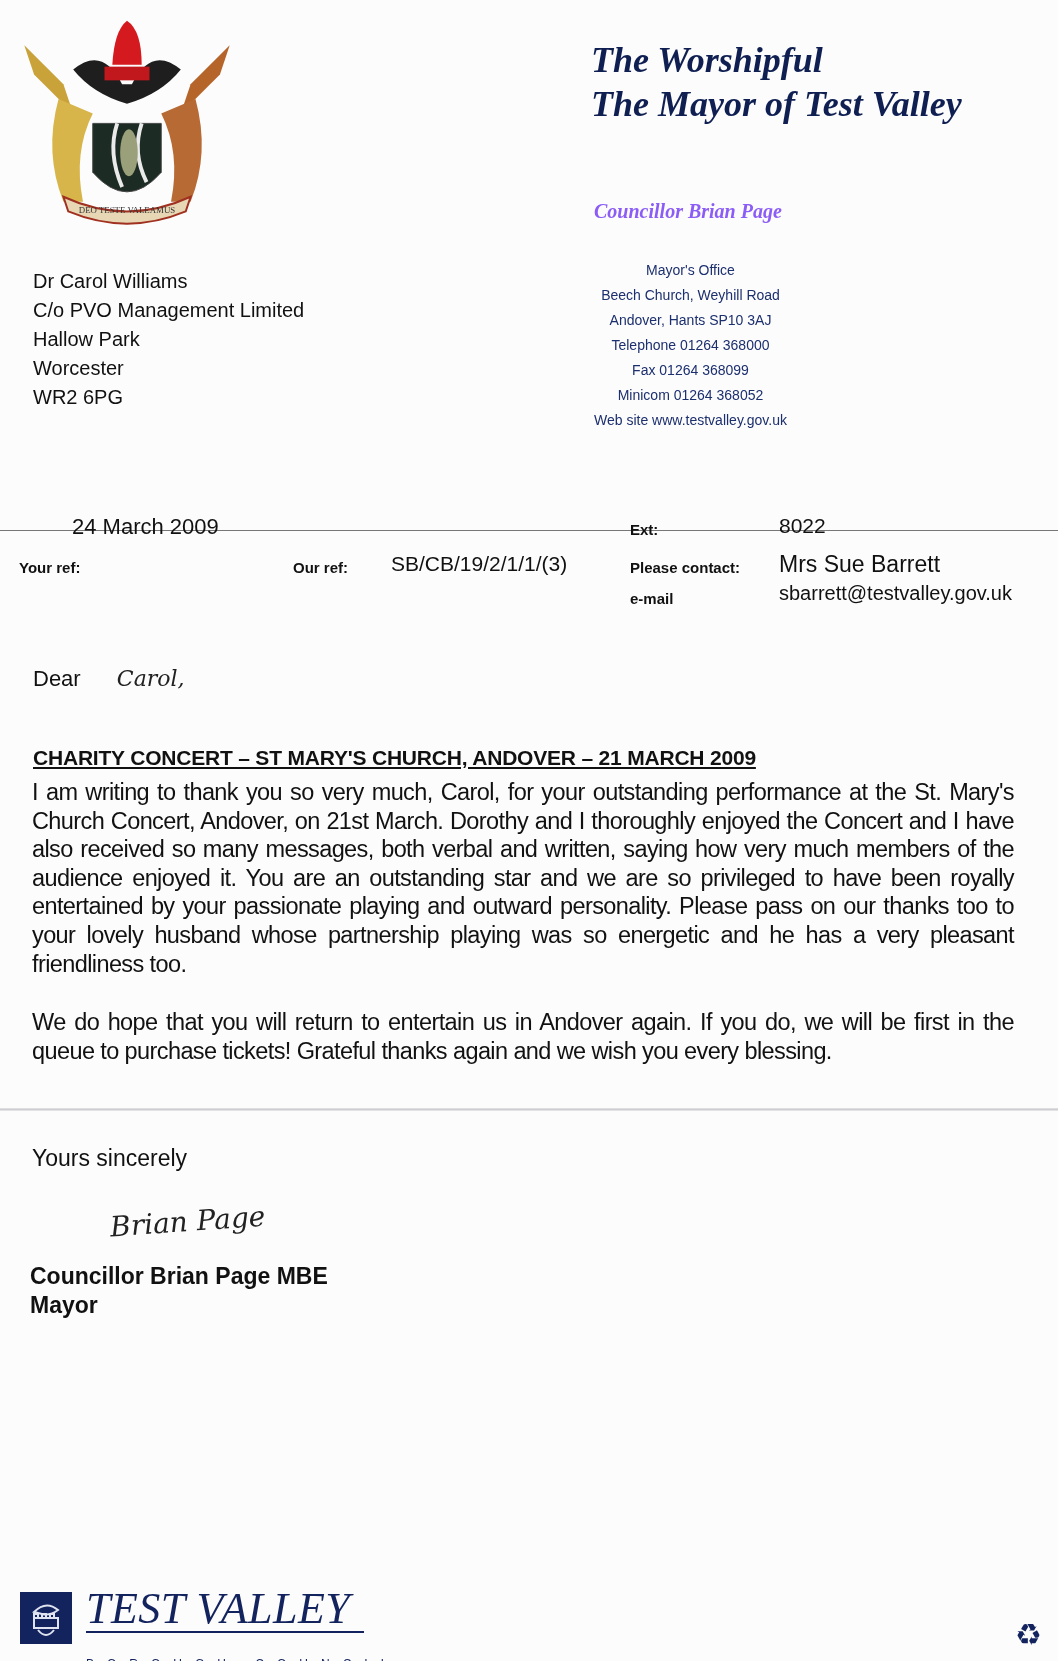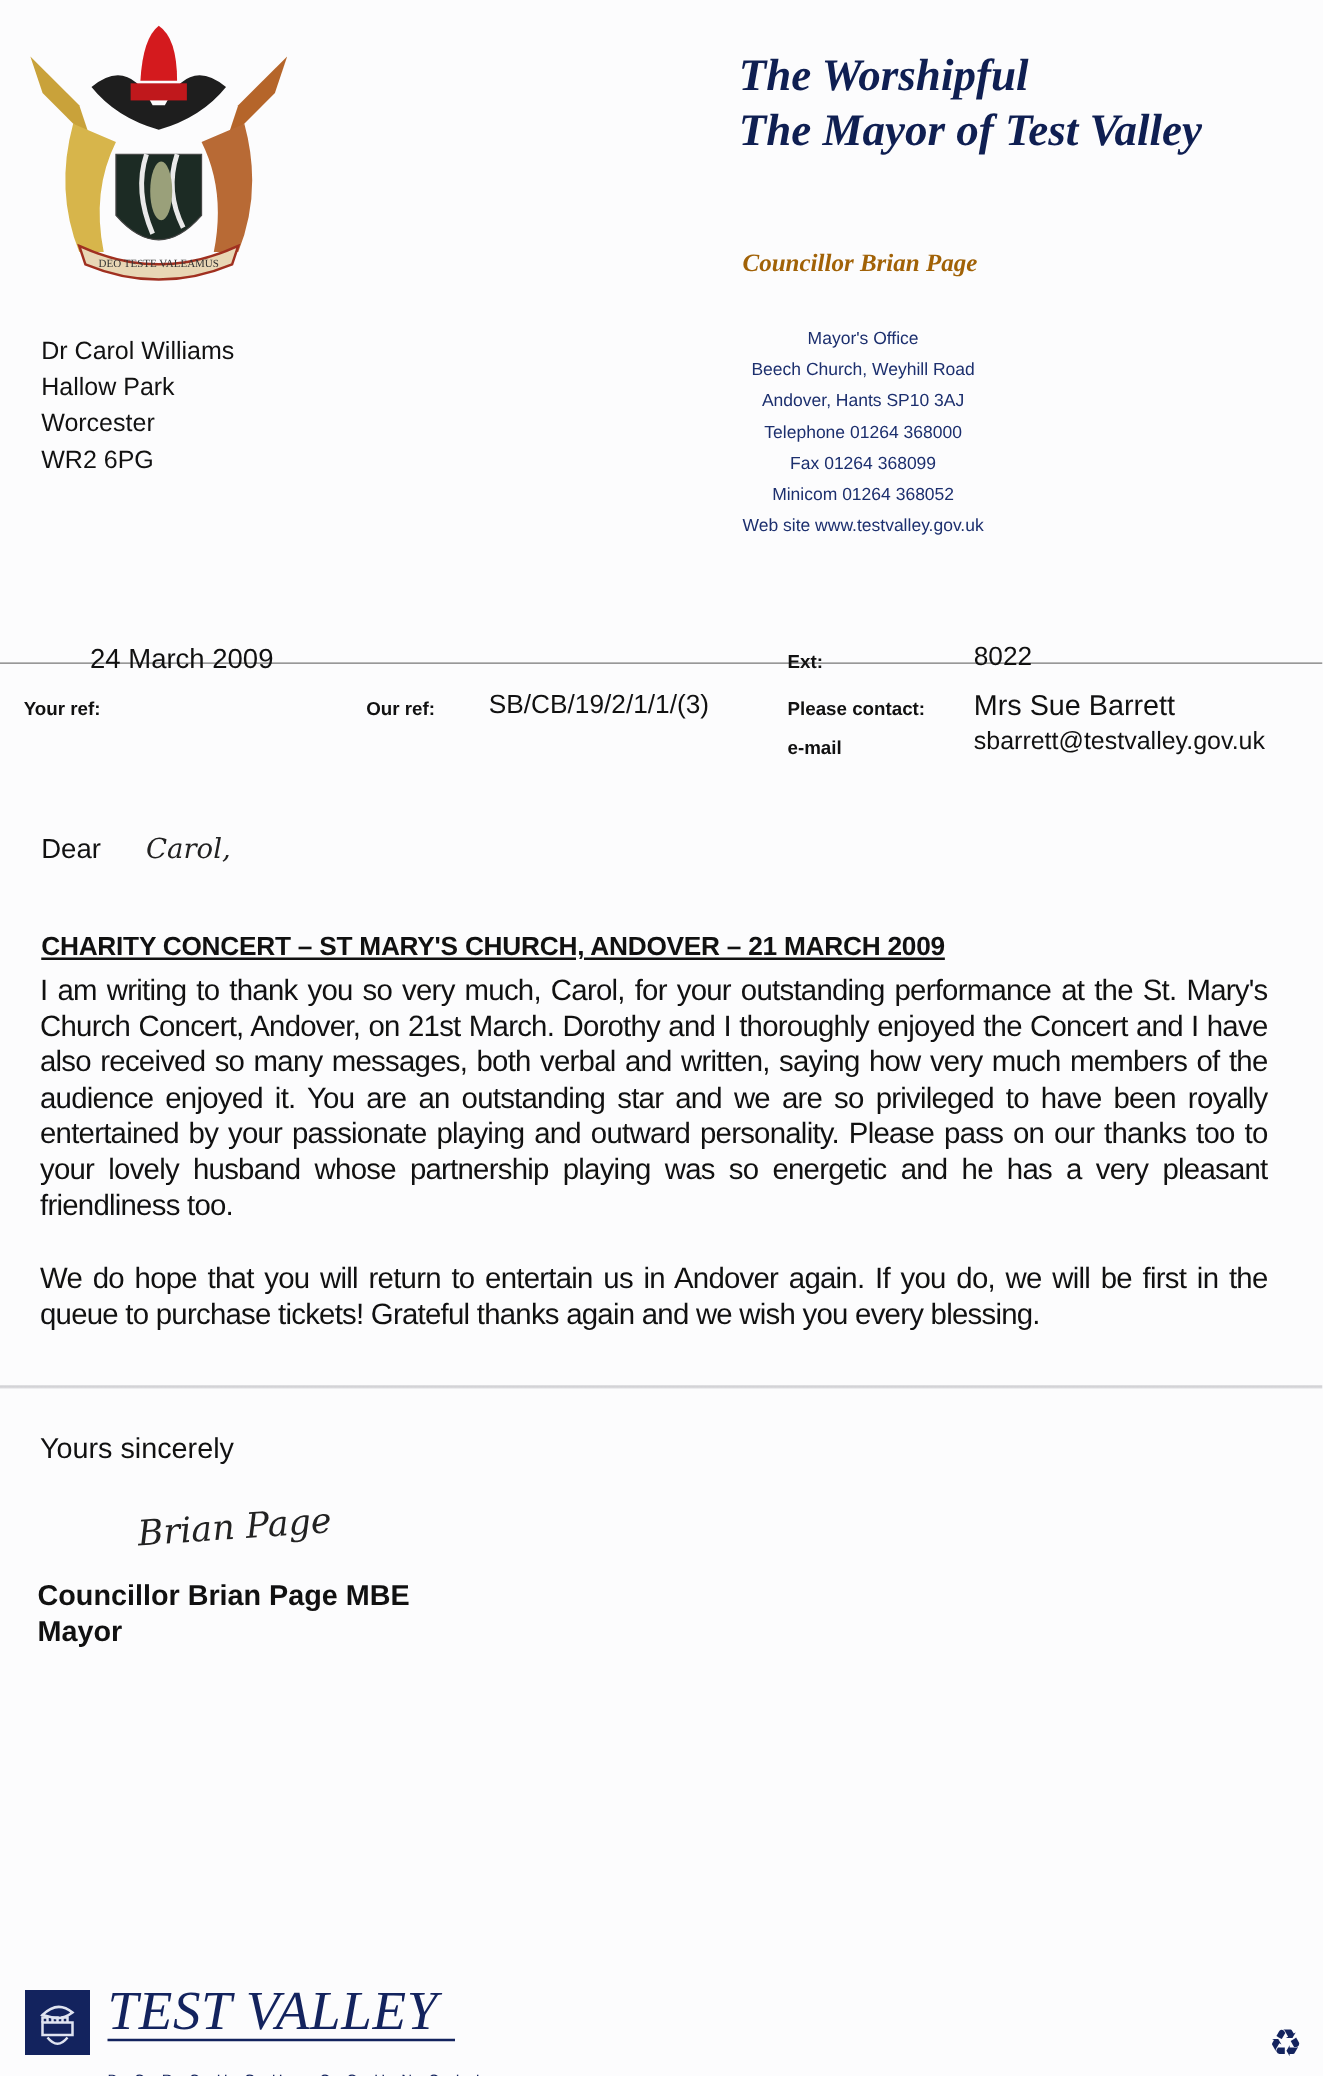--- a/index.html
+++ b/index.html
@@ -6,21 +6,21 @@
   body {
     width:1058px; height:1661px; position:relative; overflow:hidden;
     background:#fcfcfd; color:#111;
     font-family:"Liberation Sans", sans-serif;
   }
   .abs { position:absolute; }
   .crest { left:4px; top:6px; width:246px; height:225px; }
   .title { left:591px; top:38px; font-family:"Liberation Serif", serif; font-style:italic; font-weight:bold;
            color:#0f1f52; font-size:36px; line-height:44px; }
   .councillor { left:594px; top:200px; font-family:"Liberation Serif", serif; font-style:italic; font-weight:bold;
-           color:#a16207; font-size:20px; }
+           color:#8b5cf6; font-size:20px; }
   .office { left:594px; top:258px; color:#1c2f6e; font-size:14px; line-height:25px;text-align:center; }
   .recipient { left:33px; top:267px; font-size:20px; line-height:29px; color:#111; }
   .rule { height:1px; background:#777; }
   .meta-date { left:33px; top:514px; font-size:22px;margin-left:39px; }
   .lbl { font-weight:bold; font-size:15px; }
   .val { font-size:21px; }
   .dear { left:33px; top:666px; font-size:22px; }
   .hand { font-family:"DejaVu Serif", serif; font-style:italic; color:#222; }
   .heading { left:33px; top:746px; font-weight:bold; font-size:21px; text-decoration:underline; letter-spacing:-0.2px; }
   .para { left:32px; width:982px; font-size:23.5px; line-height:28.6px; text-align:justify;
@@ -65,20 +65,21 @@
   <div>Beech Church, Weyhill Road</div>
   <div>Andover, Hants SP10 3AJ</div>
   <div>Telephone 01264 368000</div>
   <div>Fax 01264 368099</div>
   <div>Minicom 01264 368052</div>
   <div>Web site  www.testvalley.gov.uk</div>
 </div>
 
 <div class="abs recipient">
   <div>Dr Carol Williams</div>
+  <div>C/o PVO Management Limited</div>
   <div>Hallow Park</div>
   <div>Worcester</div>
   <div>WR2 6PG</div>
 </div>
 
 <div class="abs rule" style="left:0;top:530px;width:1058px;"></div>
 <div class="abs meta-date">24 March 2009</div>
 <div class="abs lbl" style="left:630px;top:521px;">Ext:</div>
 <div class="abs val" style="left:779px;top:514px;">8022</div>
 

